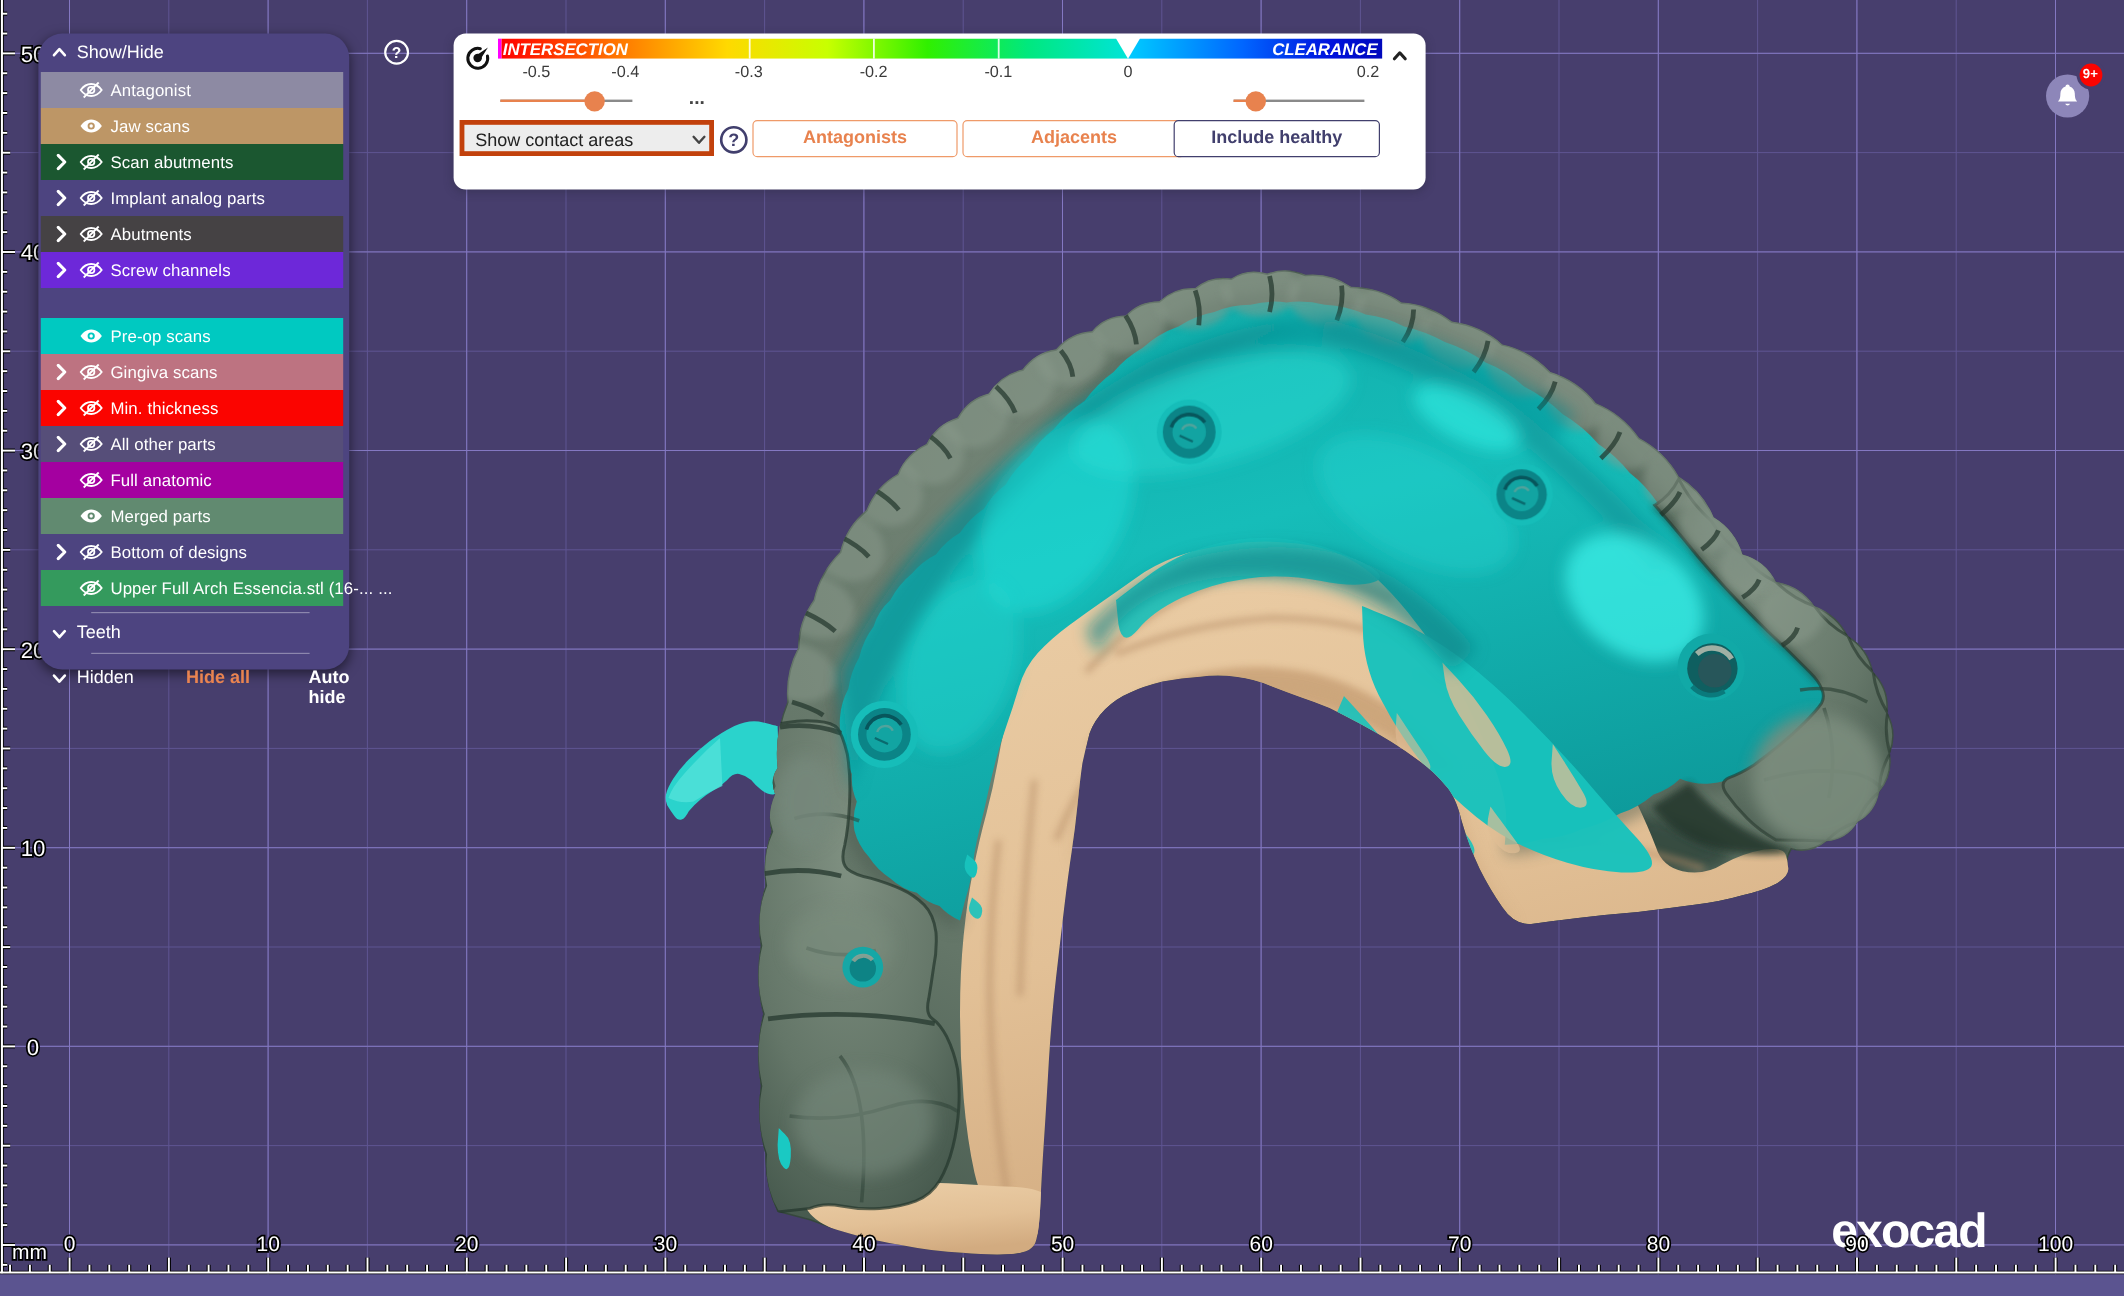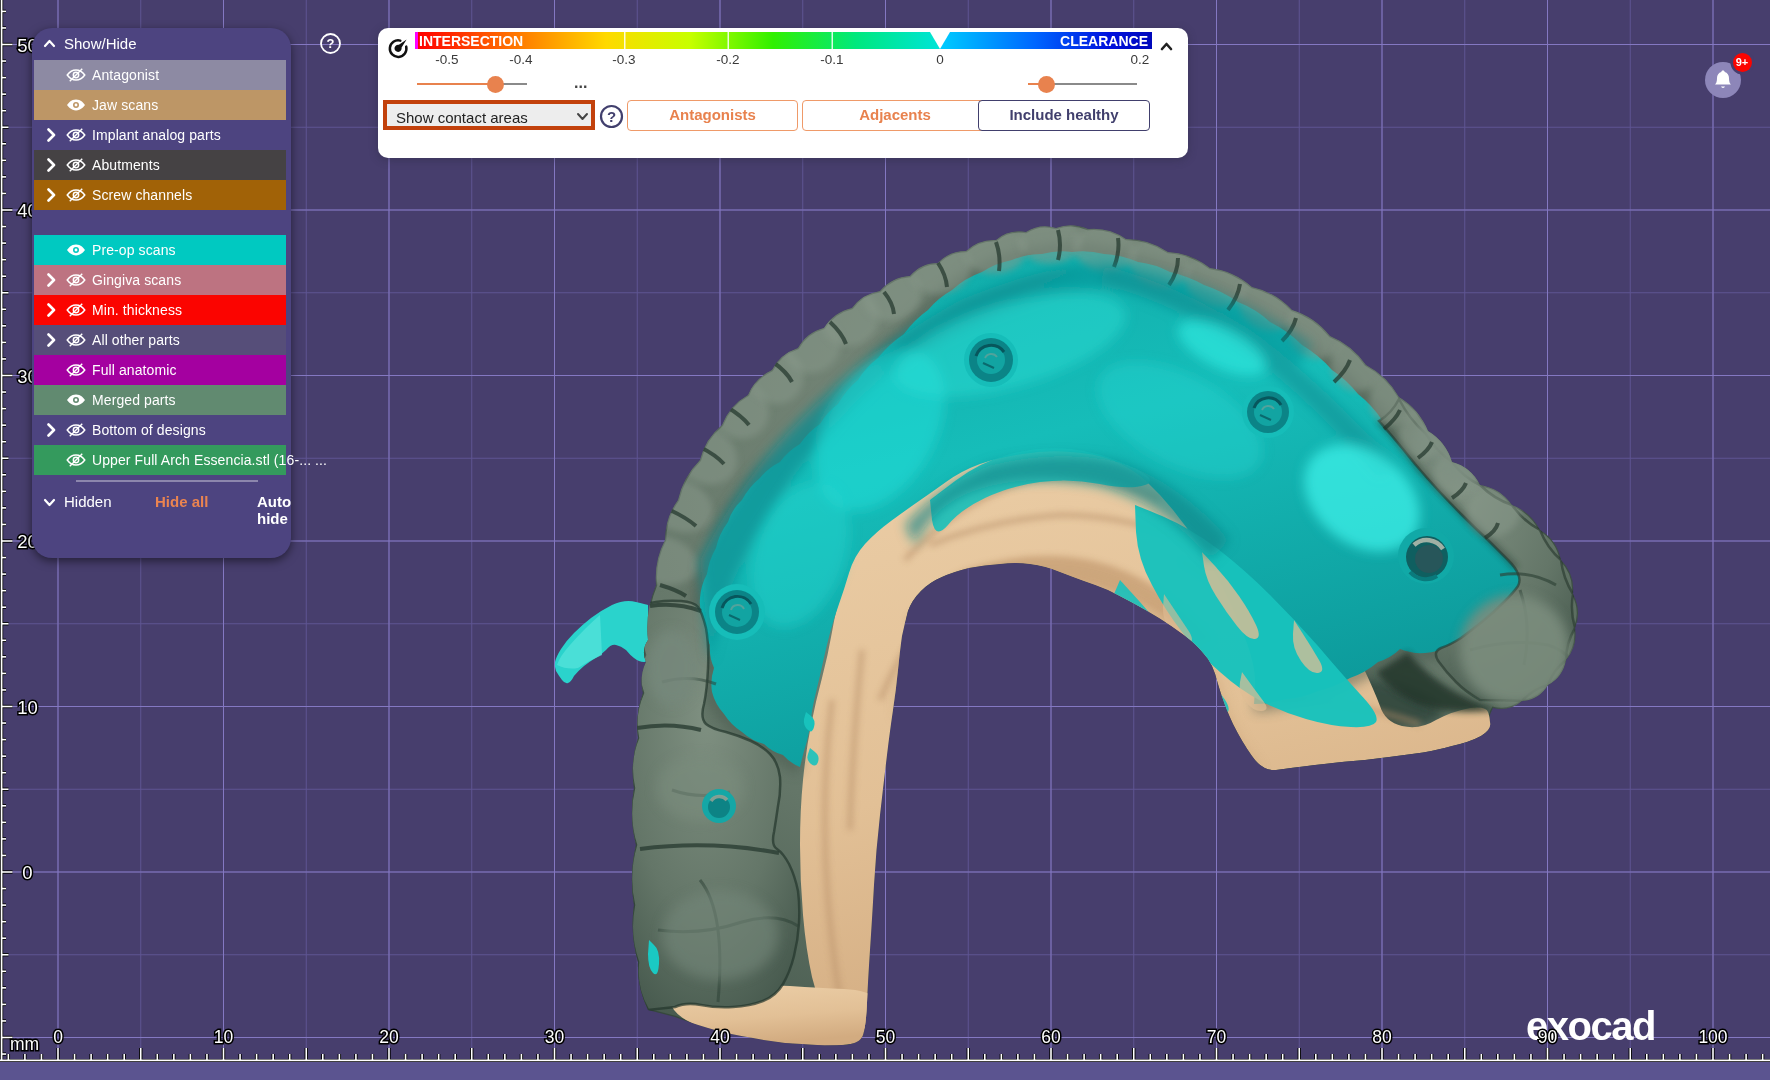--- a/index.html
+++ b/index.html
@@ -20,21 +20,21 @@
     position:absolute; left:32px; top:28px; width:259px; height:530px;
     background:#4d4480; border-radius:20px; box-shadow:0 3px 10px rgba(0,0,0,.5);
     color:#fff; font-size:14px;
   }
   #panel .hdr { height:32px; position:relative; }
   .row { height:30px; position:relative; }
   .row .lbl { position:absolute; left:58px; top:50%; transform:translateY(-50%); white-space:nowrap; letter-spacing:0.1px; }
   .rows { margin:0 5px 0 2px; }
   .sep { height:1px; background:#8c86ad; margin-left:44px; margin-right:33px; }
   #toolbar { position:absolute; left:378px; top:28px; width:810px; height:130px; background:#fff; border-radius:10px; box-shadow:0 2px 8px rgba(40,40,60,.4); }
-  #gradwrap { position:absolute; left:37px; top:4px; width:737px; height:17px; }
+  #gradwrap { position:absolute; left:37px; top:4px; width:737px; height:17px;font-style:italic; }
   #gradlabels { position:absolute; top:24px; left:0; width:100%; font-size:13.5px; color:#3a3a3a; }
   #gradlabels span { position:absolute; transform:translateX(-50%); }
   .slider { position:absolute; height:2px; top:55px; background:#8a8a8a; }
   .slider .fill { position:absolute; left:0; top:0; height:2px; background:#e8824e; }
   .slider .knob { position:absolute; top:-7.5px; width:17px; height:17px; border-radius:50%; background:#e8824e; }
   .btn { position:absolute; top:72px; height:31px; border-radius:4px; background:#fff; font-weight:bold; font-size:15px; text-align:center; line-height:28px; }
   .btn.orange { border:1.5px solid #ef9a69; color:#e8824e; }
   .btn.navy { border:1.5px solid #413f6d; color:#413f6d; }
   #dropdown { position:absolute; left:5px; top:72px; width:212px; height:30px; background:#ededed; border:4px solid #c2410c; font-size:15px; color:#222; line-height:28px; padding-left:9px; }
   #bell { position:absolute; left:1705px; top:62px; width:36px; height:36px; border-radius:50%; background:#8d86b9; }
@@ -686,20 +686,31 @@
           <span class="lbl">Antagonist</span>
         </div>
 <div class="row" style="background:#bd9666;">
           <svg style="position:absolute;left:32px;top:6px" width="20" height="18" viewBox="0 0 24 20">
 <path d="M12 3.5 C6.2 3.5 2.6 8.1 1.3 10 C2.6 11.9 6.2 16.5 12 16.5 C17.8 16.5 21.4 11.9 22.7 10 C21.4 8.1 17.8 3.5 12 3.5 Z" fill="#fff"></path>
 <circle cx="12" cy="10" r="3.6" fill="#bd9666"></circle>
 <circle cx="12" cy="10" r="1.7" fill="#fff"></circle>
           </svg>
           <span class="lbl">Jaw scans</span>
         </div>
+<div class="row" style="background:#1b5730;">
+          <svg style="position:absolute;left:12px;top:8px" width="10" height="14" viewBox="0 0 10 14">
+<path d="M2.5 1.5 L8 7 L2.5 12.5" fill="none" stroke="#fff" stroke-width="2.6" stroke-linecap="round" stroke-linejoin="round"></path>
+          </svg>
+          <svg style="position:absolute;left:32px;top:6px" width="20" height="18" viewBox="0 0 24 20">
+<path d="M12 4 C6.5 4 2.8 8.2 1.5 10 C2.8 11.8 6.5 16 12 16 C17.5 16 21.2 11.8 22.5 10 C21.2 8.2 17.5 4 12 4 Z" fill="none" stroke="#fff" stroke-width="1.8"></path>
+<circle cx="12" cy="10" r="3.2" fill="none" stroke="#fff" stroke-width="1.8"></circle>
+<path d="M4.5 17.5 L19.5 2.5" stroke="#fff" stroke-width="1.8"></path>
+          </svg>
+          <span class="lbl">Scan abutments</span>
+        </div>
 <div class="row" style="">
           <svg style="position:absolute;left:12px;top:8px" width="10" height="14" viewBox="0 0 10 14">
 <path d="M2.5 1.5 L8 7 L2.5 12.5" fill="none" stroke="#fff" stroke-width="2.6" stroke-linecap="round" stroke-linejoin="round"></path>
           </svg>
           <svg style="position:absolute;left:32px;top:6px" width="20" height="18" viewBox="0 0 24 20">
 <path d="M12 4 C6.5 4 2.8 8.2 1.5 10 C2.8 11.8 6.5 16 12 16 C17.5 16 21.2 11.8 22.5 10 C21.2 8.2 17.5 4 12 4 Z" fill="none" stroke="#fff" stroke-width="1.8"></path>
 <circle cx="12" cy="10" r="3.2" fill="none" stroke="#fff" stroke-width="1.8"></circle>
 <path d="M4.5 17.5 L19.5 2.5" stroke="#fff" stroke-width="1.8"></path>
           </svg>
           <span class="lbl">Implant analog parts</span>
@@ -708,21 +719,21 @@
           <svg style="position:absolute;left:12px;top:8px" width="10" height="14" viewBox="0 0 10 14">
 <path d="M2.5 1.5 L8 7 L2.5 12.5" fill="none" stroke="#fff" stroke-width="2.6" stroke-linecap="round" stroke-linejoin="round"></path>
           </svg>
           <svg style="position:absolute;left:32px;top:6px" width="20" height="18" viewBox="0 0 24 20">
 <path d="M12 4 C6.5 4 2.8 8.2 1.5 10 C2.8 11.8 6.5 16 12 16 C17.5 16 21.2 11.8 22.5 10 C21.2 8.2 17.5 4 12 4 Z" fill="none" stroke="#fff" stroke-width="1.8"></path>
 <circle cx="12" cy="10" r="3.2" fill="none" stroke="#fff" stroke-width="1.8"></circle>
 <path d="M4.5 17.5 L19.5 2.5" stroke="#fff" stroke-width="1.8"></path>
           </svg>
           <span class="lbl">Abutments</span>
         </div>
-<div class="row" style="background:#a16207;">
+<div class="row" style="background:#6d28d9;">
           <svg style="position:absolute;left:12px;top:8px" width="10" height="14" viewBox="0 0 10 14">
 <path d="M2.5 1.5 L8 7 L2.5 12.5" fill="none" stroke="#fff" stroke-width="2.6" stroke-linecap="round" stroke-linejoin="round"></path>
           </svg>
           <svg style="position:absolute;left:32px;top:6px" width="20" height="18" viewBox="0 0 24 20">
 <path d="M12 4 C6.5 4 2.8 8.2 1.5 10 C2.8 11.8 6.5 16 12 16 C17.5 16 21.2 11.8 22.5 10 C21.2 8.2 17.5 4 12 4 Z" fill="none" stroke="#fff" stroke-width="1.8"></path>
 <circle cx="12" cy="10" r="3.2" fill="none" stroke="#fff" stroke-width="1.8"></circle>
 <path d="M4.5 17.5 L19.5 2.5" stroke="#fff" stroke-width="1.8"></path>
           </svg>
           <span class="lbl">Screw channels</span>
         </div>
@@ -798,20 +809,26 @@
           <svg style="position:absolute;left:32px;top:6px" width="20" height="18" viewBox="0 0 24 20">
 <path d="M12 4 C6.5 4 2.8 8.2 1.5 10 C2.8 11.8 6.5 16 12 16 C17.5 16 21.2 11.8 22.5 10 C21.2 8.2 17.5 4 12 4 Z" fill="none" stroke="#fff" stroke-width="1.8"></path>
 <circle cx="12" cy="10" r="3.2" fill="none" stroke="#fff" stroke-width="1.8"></circle>
 <path d="M4.5 17.5 L19.5 2.5" stroke="#fff" stroke-width="1.8"></path>
           </svg>
           <span class="lbl">Upper Full Arch Essencia.stl (16-... ...</span>
         </div>
     </div>
     <div style="height:5px"></div>
     <div class="sep"></div>
+    <div style="position:relative;height:33px;">
+      <svg style="position:absolute;left:11px;top:10px" width="13" height="14" viewBox="0 0 13 14">
+<path d="M2 5 L6.5 10 L11 5" fill="none" stroke="#fff" stroke-width="2.2" stroke-linecap="round" stroke-linejoin="round"></path>
+        </svg>
+      <span style="position:absolute;left:32px;top:8px;font-size:15px;">Teeth</span>
+    </div>
     <div class="sep"></div>
     <div style="position:relative;height:36px;">
       <svg style="position:absolute;left:11px;top:13px" width="13" height="14" viewBox="0 0 13 14">
 <path d="M2 5 L6.5 10 L11 5" fill="none" stroke="#fff" stroke-width="2.2" stroke-linecap="round" stroke-linejoin="round"></path>
         </svg>
       <span style="position:absolute;left:32px;top:11px;font-size:15px;">Hidden</span>
       <span style="position:absolute;left:123px;top:11px;font-size:15px;font-weight:bold;color:#ea8450;">Hide all</span>
       <span style="position:absolute;left:225px;top:11px;font-size:15px;font-weight:bold;">Auto hide</span>
     </div>
   </div>

